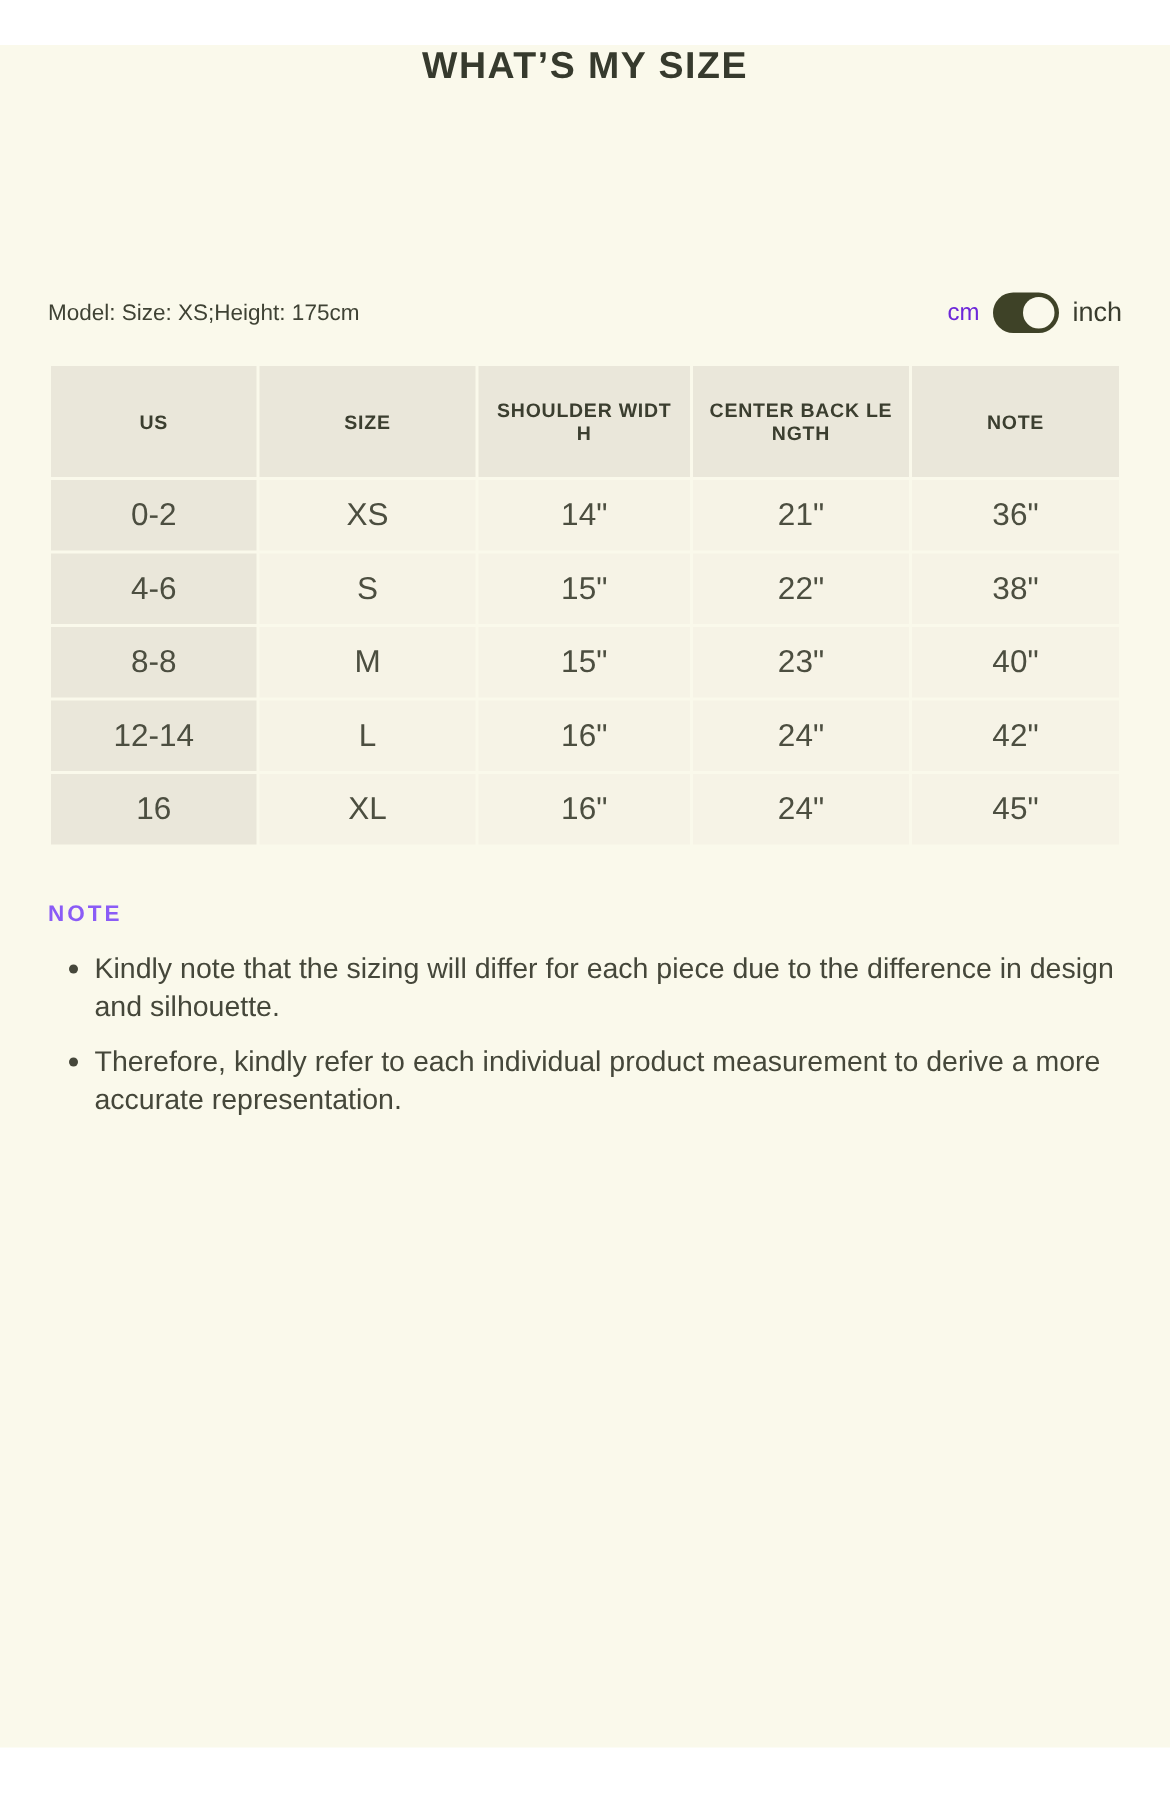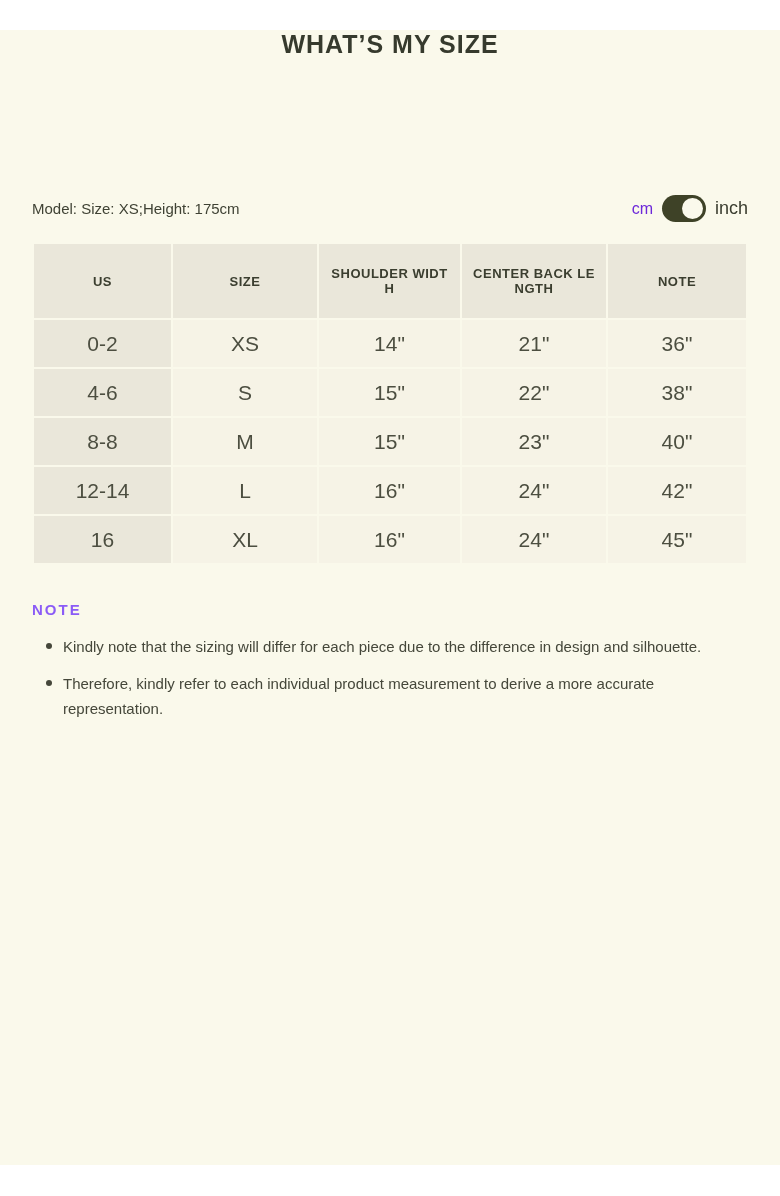--- a/index.html
+++ b/index.html
@@ -110,21 +110,21 @@
     color: #8b5cf6;
   }
   ul.note-list {
     margin-top: 16px;
     list-style: none;
     max-width: 712px;
   }
   ul.note-list li {
     position: relative;
     padding-left: 31px;
-    font-size: 15px;
+    font-size: 19px;
     line-height: 25px;
     color: #45473a;
     margin-bottom: 12px;
   }
   ul.note-list li .bullet-dot {
     position: absolute;
     left: 14px;
     top: 9px;
     width: 6px;
     height: 6px;

